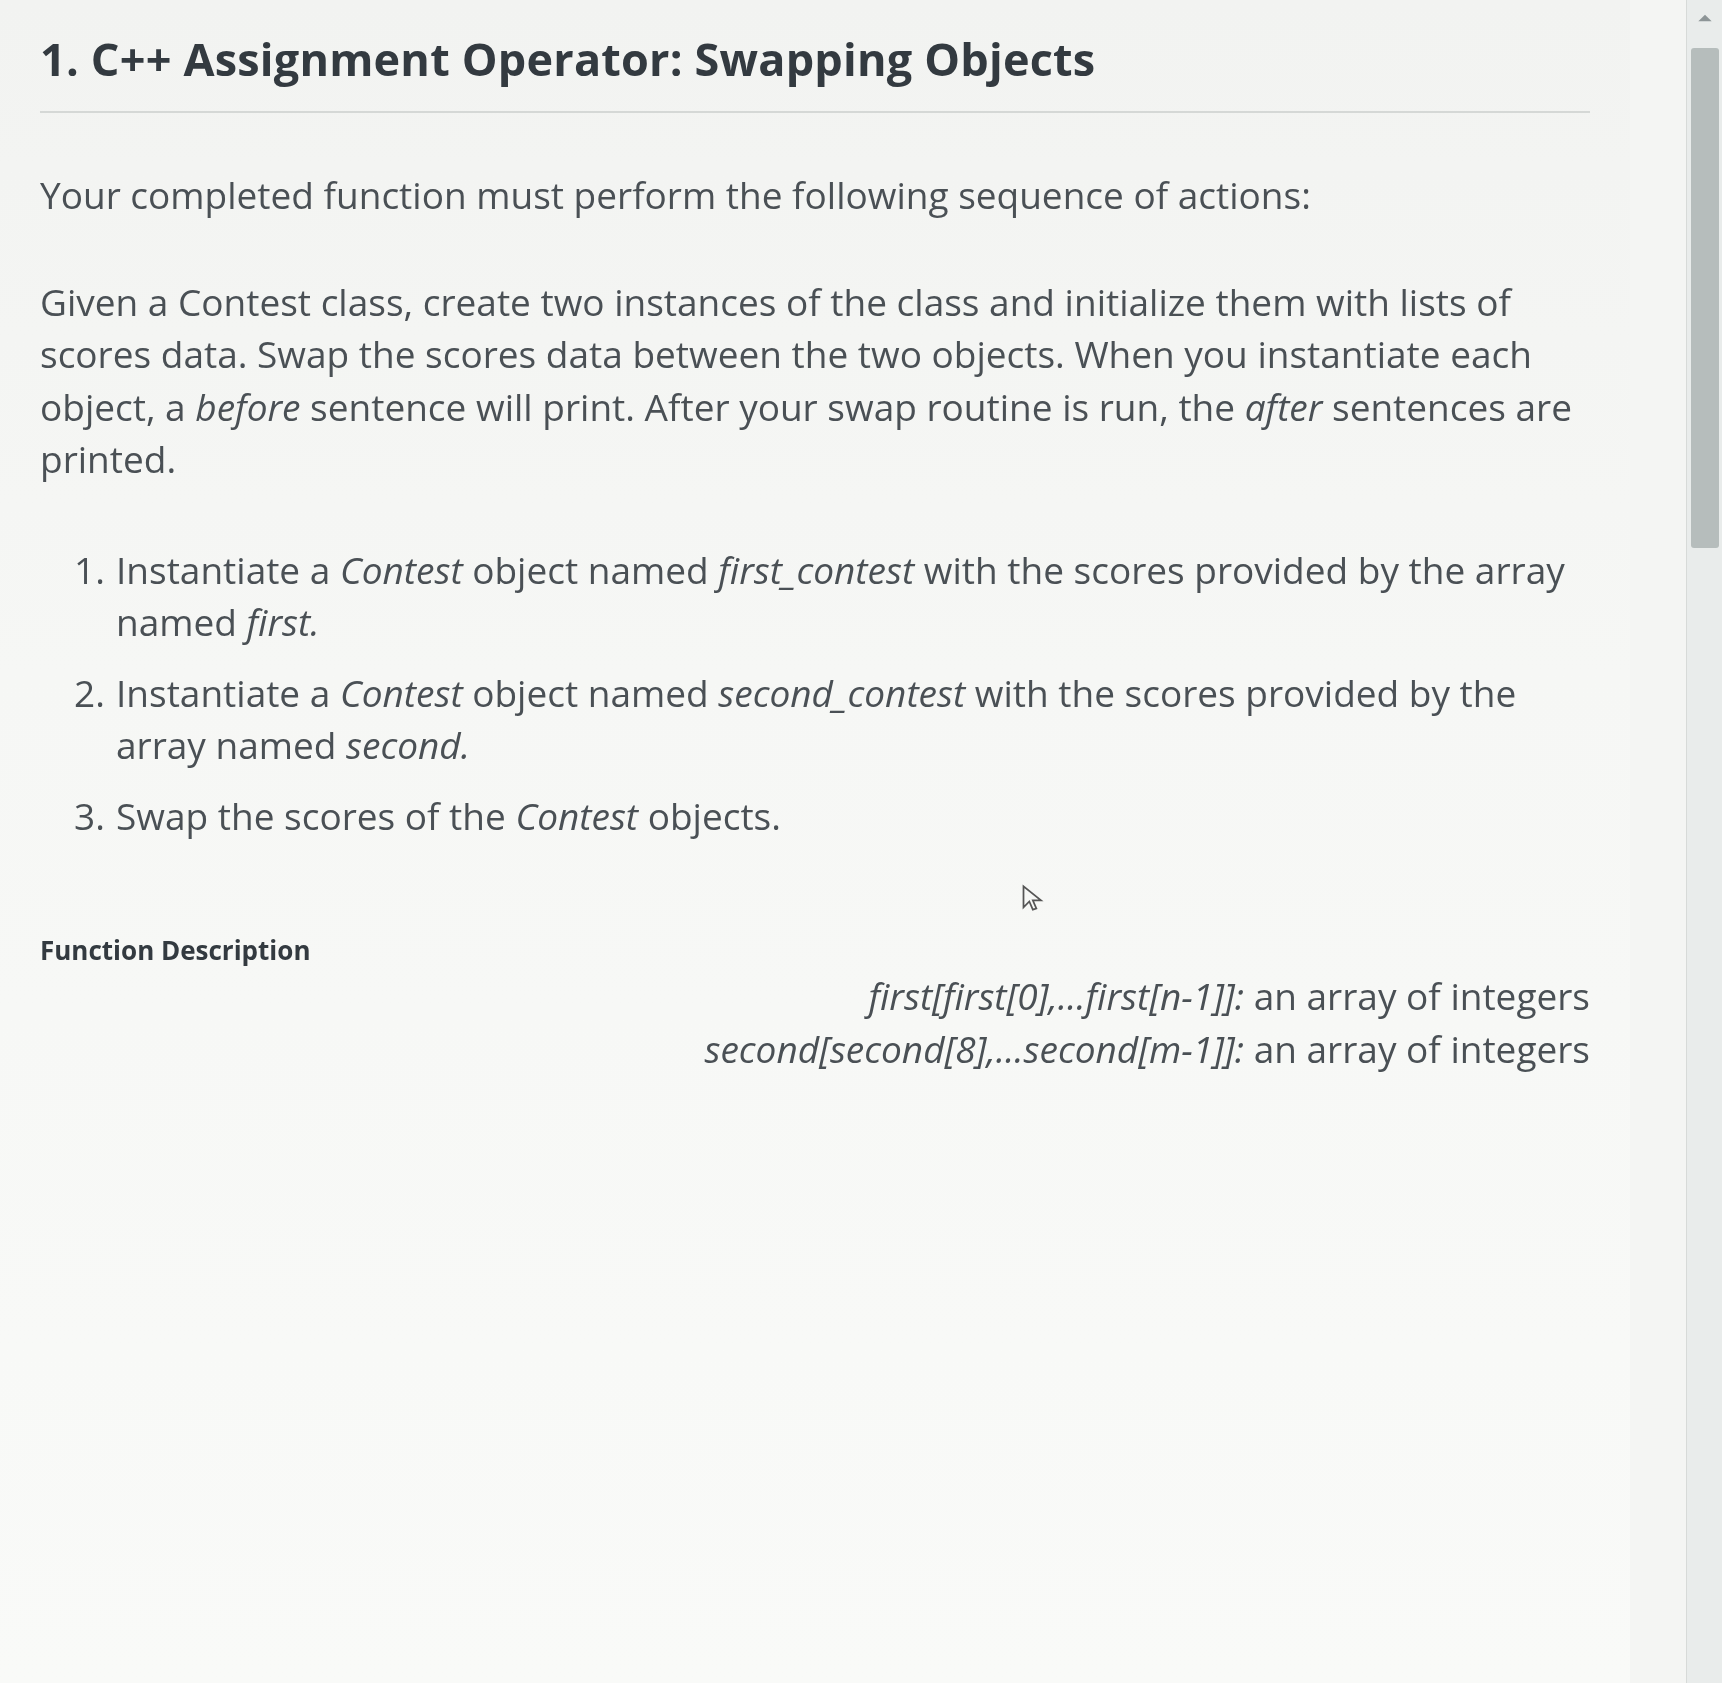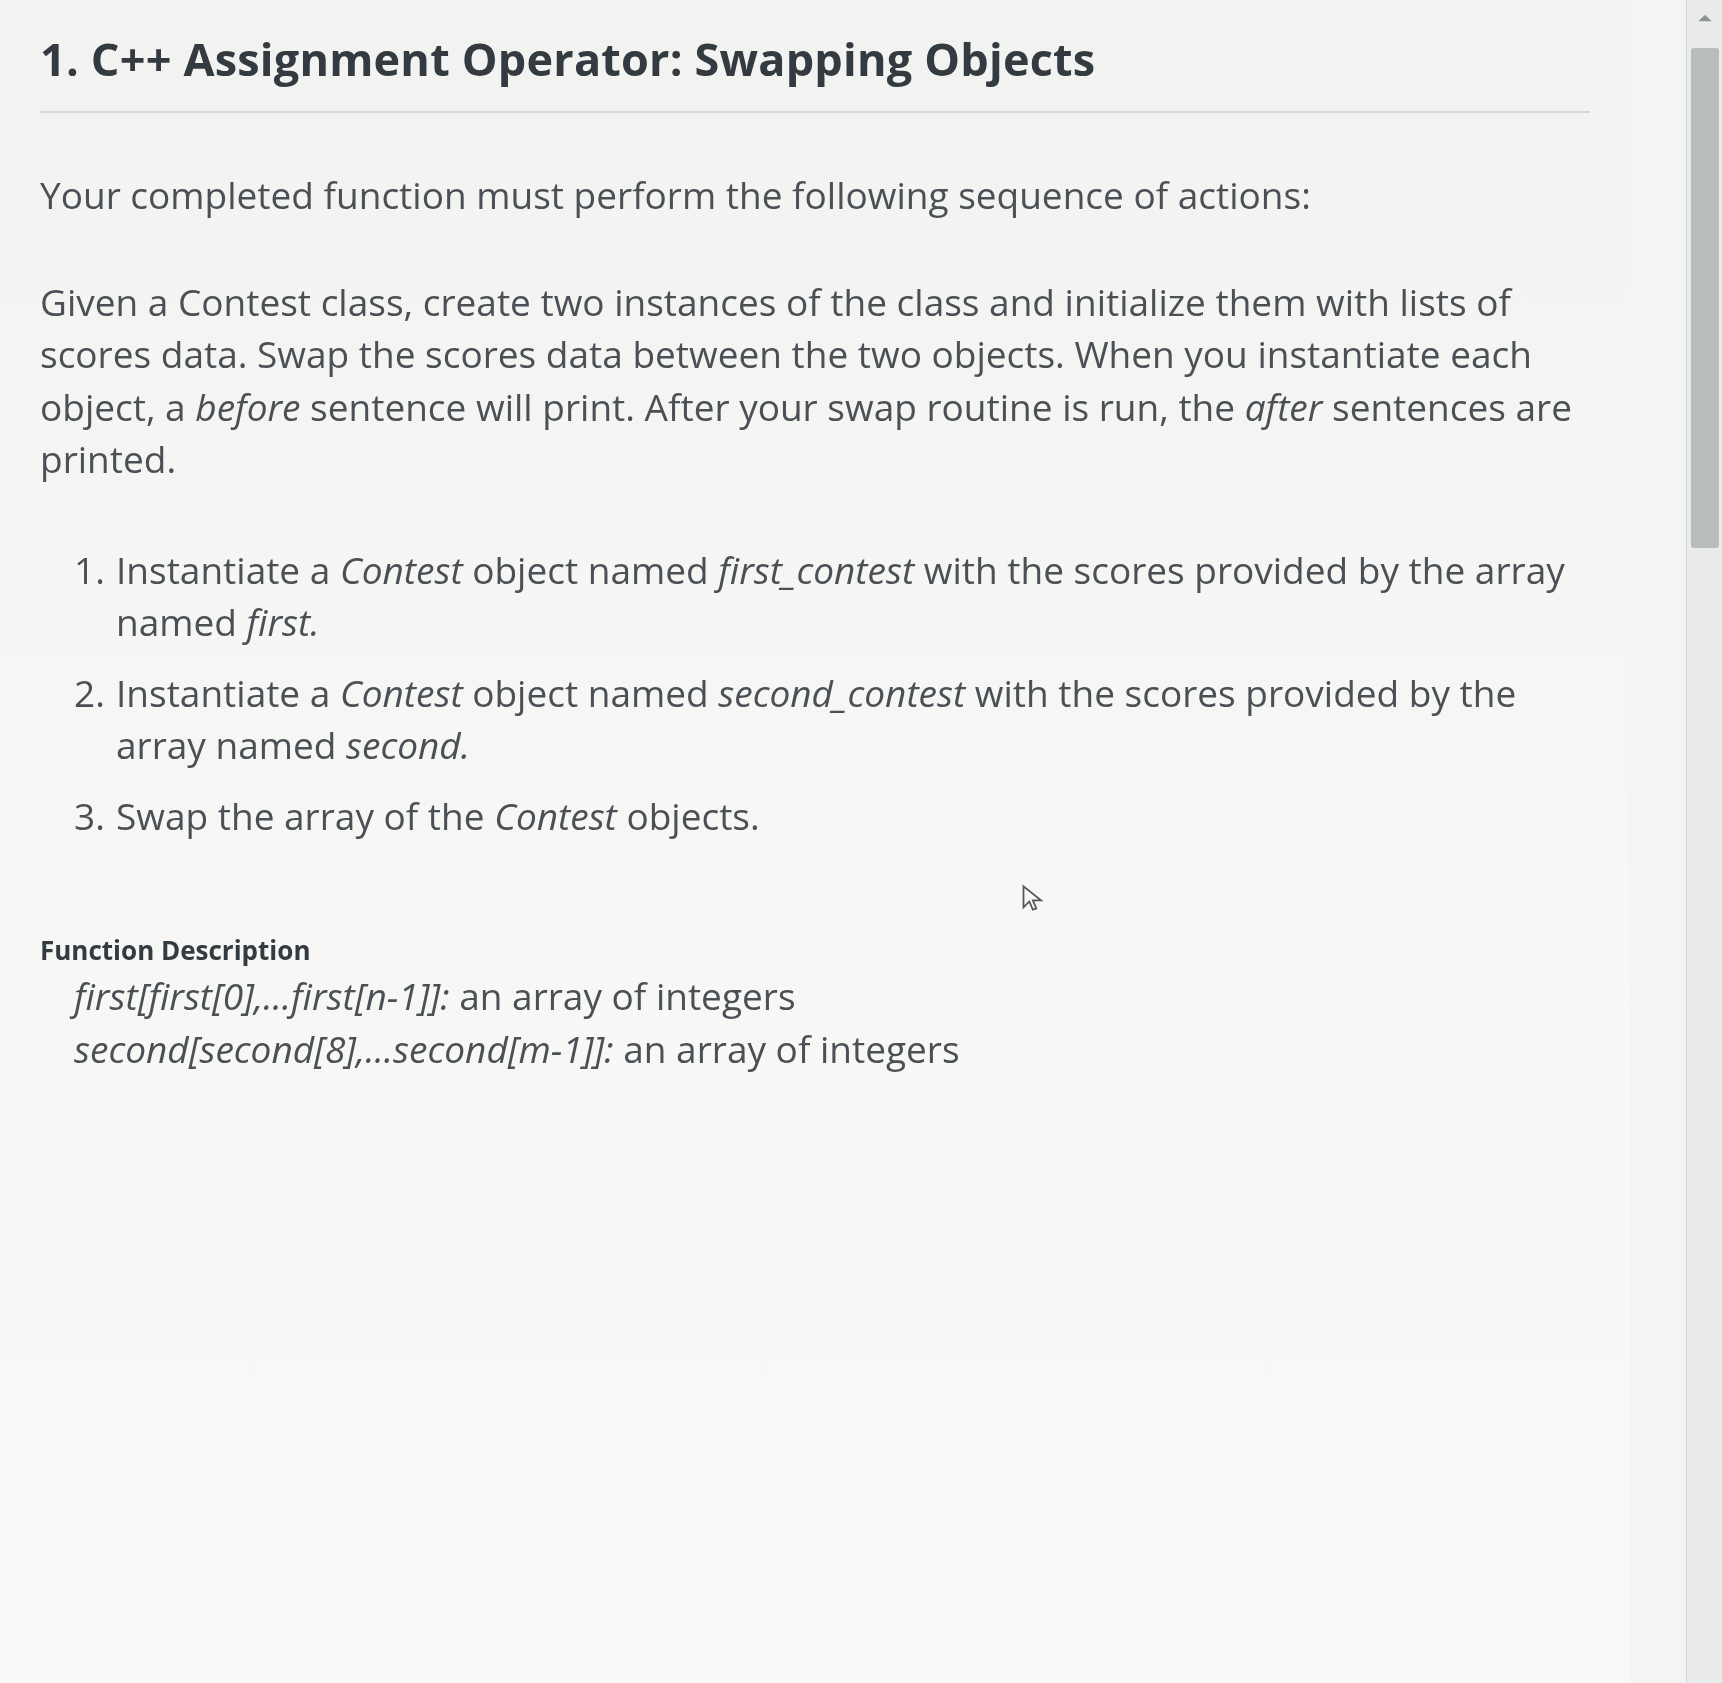--- a/index.html
+++ b/index.html
@@ -63,20 +63,21 @@
     top: 0;
   }
   .section-head {
     font-size: 26px;
     font-weight: 700;
     color: #333a40;
     margin-bottom: 2px;
   }
   .params {
     margin: 0 0 58px 0;
+    text-align: right;
   }
   .params .param-line {
     font-size: 37px;
     line-height: 1.42;
     color: #4a5055;
     padding-left: 34px;
   }
   .cursor {
     position: absolute;
     left: 1020px;
@@ -135,21 +136,21 @@
     <li>
       <span class="num">1.</span>
       <span>Instantiate a </span><span class="emph">Contest</span><span> object named </span><span class="emph">first_contest</span><span> with the scores provided by the array named </span><span class="emph">first.</span>
     </li>
     <li>
       <span class="num">2.</span>
       <span>Instantiate a </span><span class="emph">Contest</span><span> object named </span><span class="emph">second_contest</span><span> with the scores provided by the array named </span><span class="emph">second.</span>
     </li>
     <li>
       <span class="num">3.</span>
-      <span>Swap the array of the </span><span class="emph">Contest</span><span> objects.</span>
+      <span>Swap the scores of the </span><span class="emph">Contest</span><span> objects.</span>
     </li>
   </ol>
 
   <div class="section-head">Function Description</div>
 
   <div class="params">
     <div class="param-line">
       <span class="emph">first[first[0],...first[n-1]]:</span><span>  an array of integers</span>
     </div>
     <div class="param-line">

